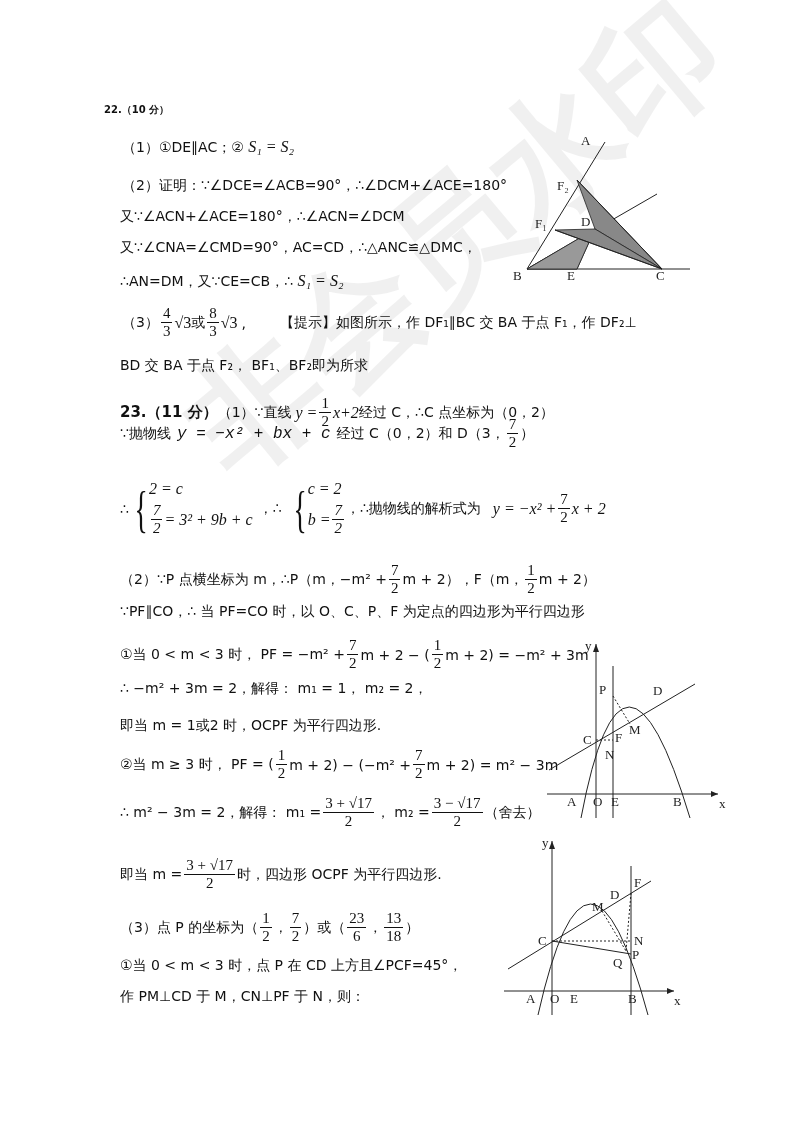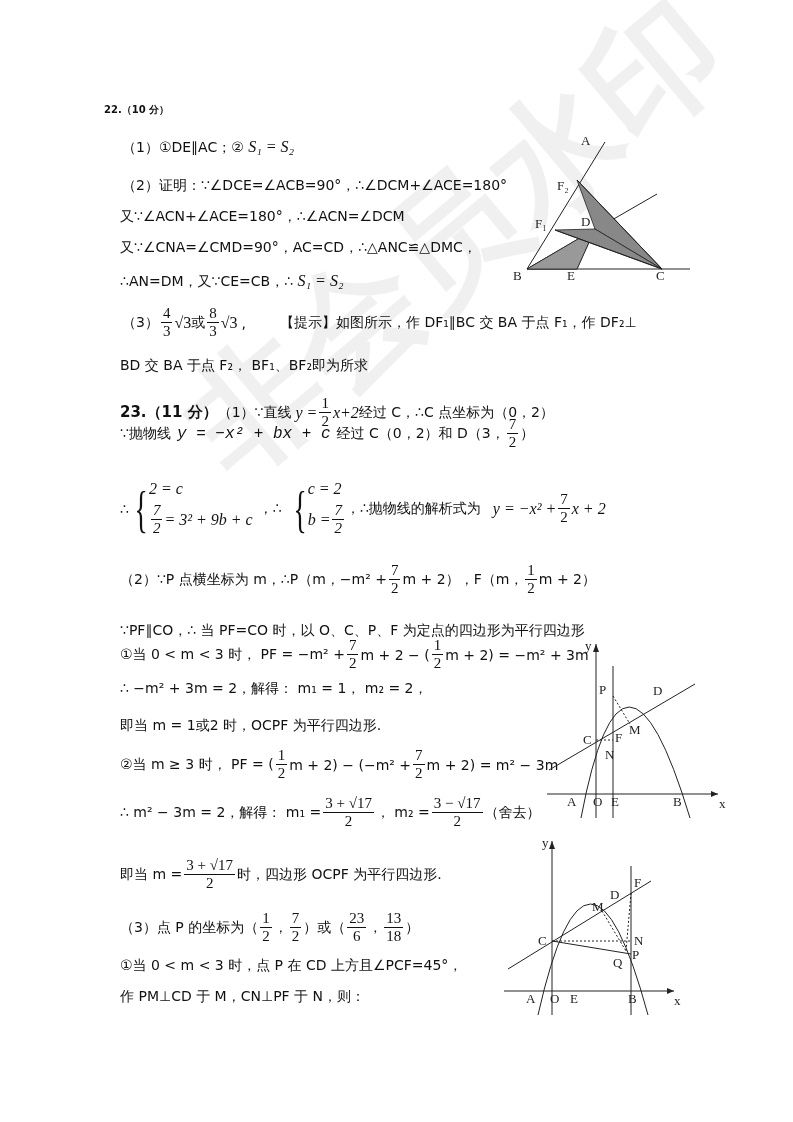--- a/index.html
+++ b/index.html
@@ -144,21 +144,21 @@
       <span class="n">7</span>
       <span class="d">2</span>
     </span>
   <span>m + 2），F（m，</span>
   <span class="frac">
       <span class="n">1</span>
       <span class="d">2</span>
     </span>
   <span>m + 2）</span>
 </div>
-<div class="abs" style="left:120px;top:622px;">∵PF∥CO，∴ 当 PF=CO 时，以 O、C、P、F 为定点的四边形为平行四边形</div>
+<div class="abs" style="left:120px;top:603px;">∵PF∥CO，∴ 当 PF=CO 时，以 O、C、P、F 为定点的四边形为平行四边形</div>
 
 <div class="abs" style="left:120px;top:637px;display:flex;align-items:center;">
   <span>①当 0 &lt; m &lt; 3 时，  PF = −m² +</span>
   <span class="frac">
       <span class="n">7</span>
       <span class="d">2</span>
     </span>
   <span>m + 2 − (</span>
   <span class="frac">
       <span class="n">1</span>

